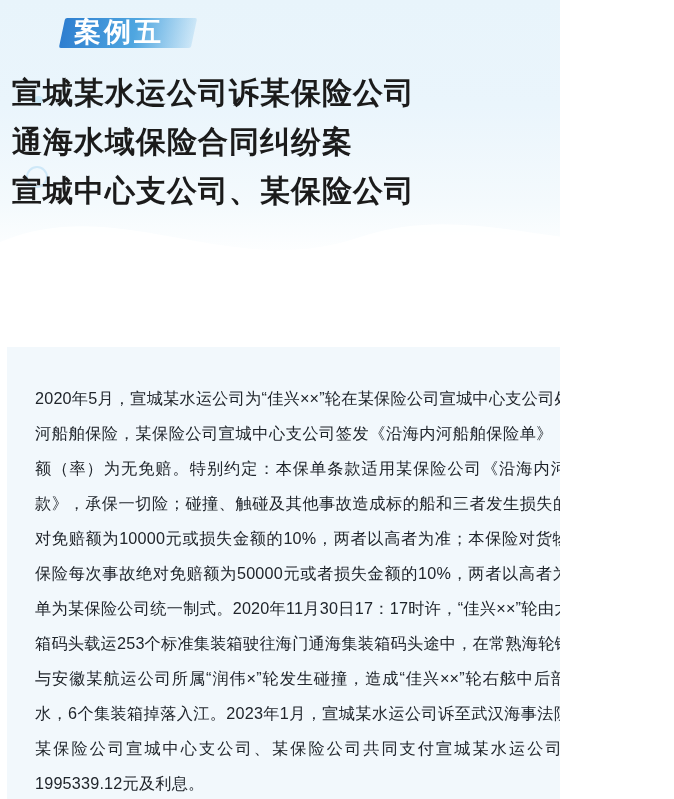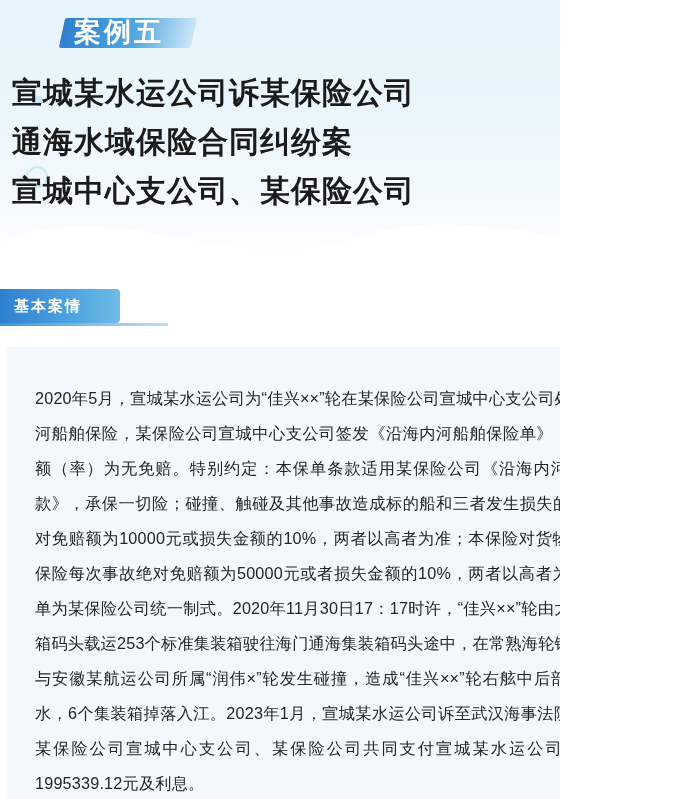--- a/index.html
+++ b/index.html
@@ -180,24 +180,18 @@
       <span class="case-badge-text">案例五</span>
     </div>
 
     <div class="title-block">
       <div class="title-line">宣城某水运公司诉某保险公司</div>
       <div class="title-line">通海水域保险合同纠纷案</div>
       <div class="title-line">宣城中心支公司、某保险公司</div>
     </div>
   </div>
 
-  <div class="section-label-wrap">
-    <div class="section-label">
-      <span class="section-label-text">基本案情</span>
-    </div>
-    <div class="section-underline"></div>
-  </div>
 
   <div class="body-card">
     <div class="body-text">2020年5月，宣城某水运公司为“佳兴××”轮在某保险公司宣城中心支公司处投保沿海内河船舶保险，某保险公司宣城中心支公司签发《沿海内河船舶保险单》，载明：免赔额（率）为无免赔。特别约定：本保单条款适用某保险公司《沿海内河船舶保险条款》，承保一切险；碰撞、触碰及其他事故造成标的船和三者发生损失的每次事故绝对免赔额为10000元或损失金额的10%，两者以高者为准；本保险对货物承运人责任保险每次事故绝对免赔额为50000元或者损失金额的10%，两者以高者为准。该保险单为某保险公司统一制式。2020年11月30日17：17时许，“佳兴××”轮由太仓二期集装箱码头载运253个标准集装箱驶往海门通海集装箱码头途中，在常熟海轮锚地中间水域与安徽某航运公司所属“润伟×”轮发生碰撞，造成“佳兴××”轮右舷中后部船体洞穿进水，6个集装箱掉落入江。2023年1月，宣城某水运公司诉至武汉海事法院，请求判令某保险公司宣城中心支公司、某保险公司共同支付宣城某水运公司保险理赔款1995339.12元及利息。</div>
   </div>
 
 </div>
 
 </body></html>

